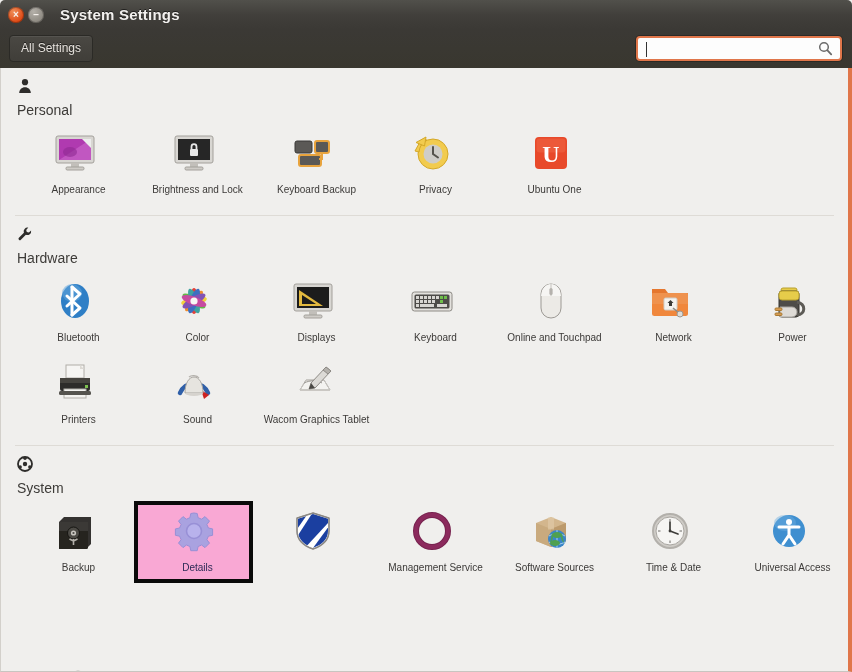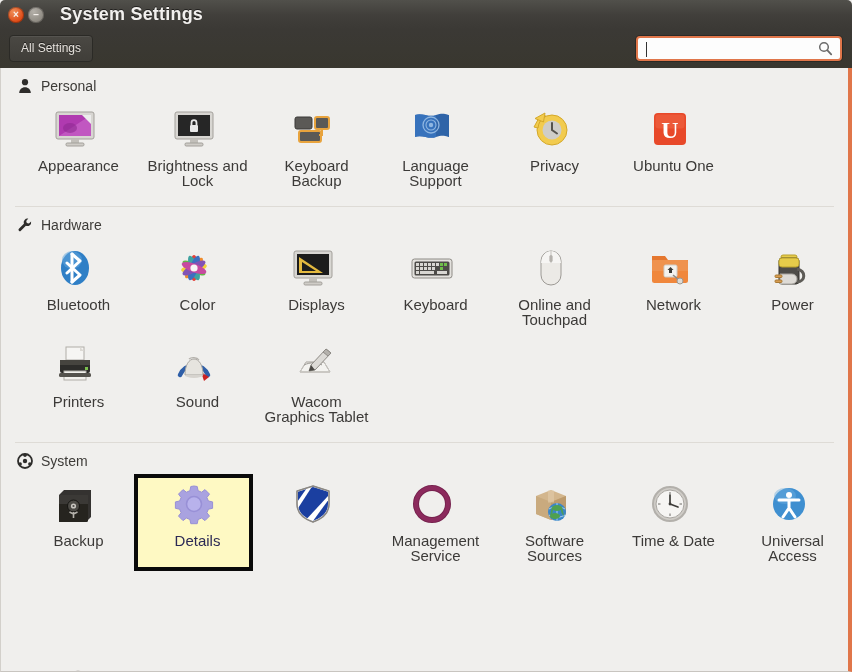--- a/index.html
+++ b/index.html
@@ -38,21 +38,21 @@
     background: radial-gradient(circle at 35% 30%, #f08f5a, #dd4814 70%);
     box-shadow: inset 0 0 0 1px rgba(0,0,0,.28);
   }
   .winbtn.min {
     background: radial-gradient(circle at 35% 30%, #b4b0a9, #8d8981 70%);
     box-shadow: inset 0 0 0 1px rgba(0,0,0,.28);
   }
   .winbtn .glyph { transform: translateY(-.5px); }
   .wintitle {
     margin-left: 12px;
-    color: #f2f0ee; font-size: 18px; font-weight: bold;
+    color: #f2f0ee; font-size: 15px; font-weight: bold;
     text-shadow: 0 -1px 0 rgba(0,0,0,.55);
     letter-spacing: .2px;
   }
   
   .toolbar {
     height: 39px; flex: 0 0 39px;
     background: linear-gradient(to bottom, #3b3935 0%, #39372f 100%);
     display: flex; align-items: center;
     padding: 0 9px;
     position: relative;
@@ -93,23 +93,24 @@
     flex: 1 1 auto;
     background: #f0efed;
     border-left: 1px solid #d3d0cb;
     border-right: 4px solid #e0764a;
     border-bottom: 1px solid #c8c5c0;
     overflow: hidden;
     position: relative;
   }
   .section { padding: 0 0 2px 0; }
   .sectionhead {
-    display: flex; align-items: center;
+    display: flex; 
     padding: 10px 0 3px 16px;
     gap: 8px;
+    flex-direction: column;
   }
   .sectionhead .stext {
     font-size: 14px; color: #3d3b38;
   }
   .grid {
     display: flex; flex-wrap: wrap;
     padding: 2px 0 0 14px;
   }
   .tile {
     width: 119px;
@@ -117,27 +118,27 @@
     display: flex; flex-direction: column; align-items: center;
     cursor: pointer;
     position: relative;
   }
   .tile .icon {
     width: 48px; height: 48px;
     display: flex; align-items: center; justify-content: center;
     margin-bottom: 5px;
   }
   .tile .label {
-    font-size: 15px; color: #3c3a38;
+    font-size: 10px; color: #3c3a38;
     text-align: center; line-height: 15px;
     max-width: 110px;
     margin-left: 8px;
   }
   .tile.selected {
-    background: #fef9c3;
+    background: #f9a8d4;
     border: 4px solid #0a0a0a;
     padding: 2px 2px 4px;
   }
   .tile.selected .label { color: #2c2a55; }
   .divider {
     height: 1px; background: #dedbd6;
     margin: 8px 14px 0 14px;
   }
   .partialrow {
     position: absolute; left: 14px; bottom: -14px;
@@ -222,32 +223,20 @@
             <svg width="46" height="46" viewBox="0 0 46 46">
               <rect x="5" y="11" width="17" height="12" rx="2" fill="#5b5956" stroke="#3a3936"></rect>
               <rect x="25" y="11" width="14" height="12" rx="2" fill="#5b5956" stroke="#e8a33d" stroke-width="2"></rect>
               <rect x="9" y="25" width="22" height="11" rx="2" fill="#5b5956" stroke="#e8a33d" stroke-width="2"></rect>
               <path d="M32 23 v6 h-3" fill="none" stroke="#e8a33d" stroke-width="2"></path>
             </svg>
           </div>
           <div class="label">Keyboard Backup</div>
         </div>
 
-        <div class="tile">
-          <div class="icon">
-            <svg width="46" height="46" viewBox="0 0 46 46">
-              <path d="M6 9c7-3 14 3 21 0s13 0 13 0v22c0 0-6-3-13 0s-14-3-21 0z" fill="#2f64a8"></path>
-              <path d="M6 9c7-3 14 3 21 0v22c-7 3-14-3-21 0z" fill="#3b78c4" opacity=".7"></path>
-              <circle cx="22" cy="19" r="8" fill="none" stroke="#9fc2e8" stroke-width="1.3" opacity=".85"></circle>
-              <circle cx="22" cy="19" r="5" fill="none" stroke="#9fc2e8" stroke-width="1.1" opacity=".85"></circle>
-              <circle cx="22" cy="19" r="2.2" fill="#9fc2e8" opacity=".85"></circle>
-            </svg>
-          </div>
-          <div class="label">Language Support</div>
-        </div>
 
 
         <div class="tile">
           <div class="icon">
             <svg width="46" height="46" viewBox="0 0 46 46">
               <circle cx="24" cy="24" r="15" fill="#f2cb4e" stroke="#d4a829"></circle>
               <circle cx="24" cy="24" r="9.5" fill="#cfcdc8"></circle>
               <path d="M24 17v7l5 3.5" stroke="#55524c" stroke-width="2" fill="none" stroke-linecap="round"></path>
               <path d="M18 10 A15 15 0 0010 22 l-4-1 l6-11 z" fill="#f2cb4e" stroke="#d4a829"></path>
               <path d="M17 7 l-1.5 9 l-8.5-3.5 z" fill="#f2cb4e" stroke="#d4a829" stroke-linejoin="round"></path>

